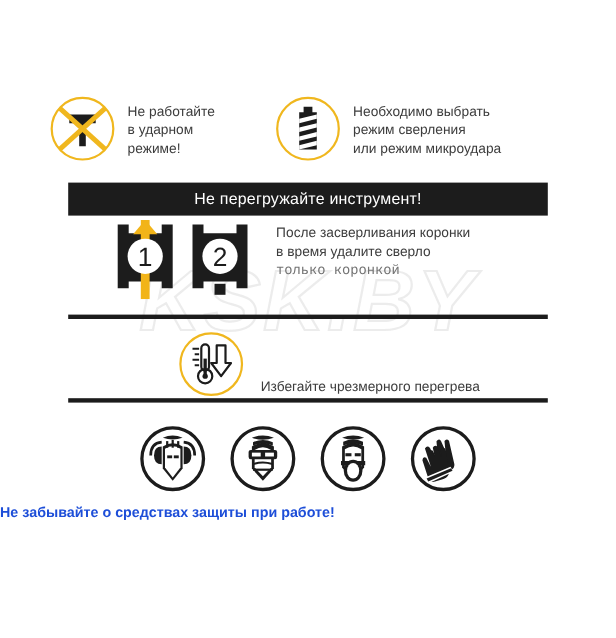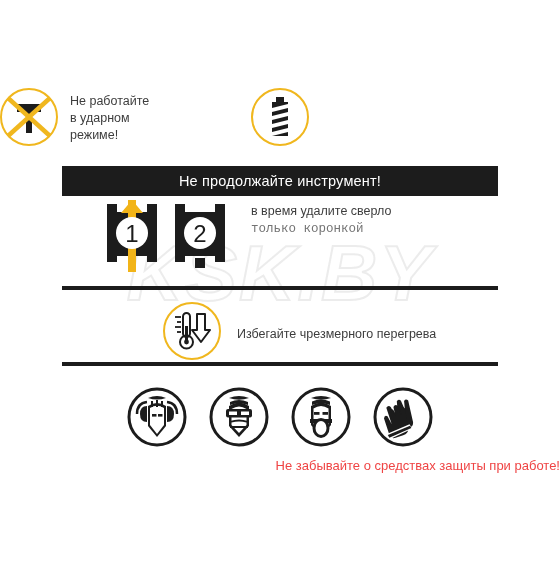--- a/index.html
+++ b/index.html
@@ -45,21 +45,21 @@
 
   .content { position: relative; z-index: 3; }
 
   
   .row-warnings {
     position: absolute;
     top: 88px;
     left: 0;
     width: 481px;
     display: flex;
-    justify-content: space-between;
+    justify-content: flex-end;
   }
   .warn-item {
     display: flex;
     align-items: flex-start;
     gap: 12px;
   }
   .warn-item.first { width: 205px; }
   .warn-item.second { width: 230px; }
 
   .circle-icon {
@@ -126,21 +126,21 @@
   }
   .rule.r1 { top: 286px; }
   .rule.r2 { top: 362px; }
 
   
   .row-heat {
     position: absolute;
     top: 302px;
     left: 163px;
     display: flex;
-    align-items: center;
+    align-items: flex-end;
     gap: 16px;
   }
   .heat-text {
     font-size: 12.5px;
     line-height: 17.5px;
     color: #3d3d3d;
     padding-top: 7px;
   }
 
   
@@ -155,23 +155,24 @@
   }
   .ppe-circle {
     width: 62px;
     height: 62px;
   }
   .ppe-caption {
     position: absolute;
     top: 458px;
     left: 0;
     width: 560px;
-    text-align: right;
+    text-align: left;
     font-size: 13px;
-    color: #ef4444;
+    color: #1d4ed8;
+    font-weight: bold;
   }
 </style>
 </head>
 <body>
 
 <div class="sheet">
 
   <div class="watermark">KSK.BY</div>
 
   <div class="content">
@@ -196,25 +197,28 @@
       <div class="warn-item second">
         <div class="circle-icon">
           <svg width="34" height="44" viewBox="0 0 34 44">
             <path d="M13 2 h8 v5 h4 v34 h-16 V7 h4 z" fill="#1c1c1c"></path>
             <path d="M9 13 l16 -4 v4 l-16 4 z" fill="#ffffff"></path>
             <path d="M9 21 l16 -4 v4 l-16 4 z" fill="#ffffff"></path>
             <path d="M9 29 l16 -4 v4 l-16 4 z" fill="#ffffff"></path>
             <path d="M9 37 l16 -4 v4 l-16 4 z" fill="#ffffff"></path>
           </svg>
         </div>
+        <div class="warn-text">Необходимо выбрать
+режим сверления
+или режим микроудара</div>
       </div>
 
     </div>
 
-    <div class="banner">Не продолжайте инструмент!</div>
+    <div class="banner">Не перегружайте инструмент!</div>
 
     <div class="row-steps">
       <div class="step-icons">
 
         <div>
           <svg width="58" height="72" viewBox="0 0 58 72">
             <path d="M4 4 h10 v8 h30 V4 h10 v58 h-10 v-6 h-30 v6 h-10 z" fill="#1c1c1c"></path>
             <rect x="25" y="0" width="8" height="72" fill="#f2b418"></rect>
             <path d="M29 0 l11 13 h-22 z" fill="#f2b418"></path>
             <circle cx="29" cy="33" r="16" fill="#ffffff"></circle>
@@ -227,20 +231,21 @@
             <path d="M4 4 h10 v8 h30 V4 h10 v58 h-10 v-6 h-30 v6 h-10 z" fill="#1c1c1c"></path>
             <rect x="24" y="58" width="10" height="10" fill="#1c1c1c"></rect>
             <circle cx="29" cy="33" r="16" fill="#ffffff"></circle>
             <text x="29" y="42" font-family="Liberation Sans, sans-serif" font-size="24" fill="#1c1c1c" text-anchor="middle">2</text>
           </svg>
         </div>
 
       </div>
 
       <div class="step-text">
+        <div>После засверливания коронки</div>
         <div>в время удалите сверло</div>
         <div class="accent">только коронкой</div>
       </div>
     </div>
 
     <div class="rule r1"></div>
 
     <div class="row-heat">
       <div class="circle-icon">
         <svg width="44" height="42" viewBox="0 0 44 42">

